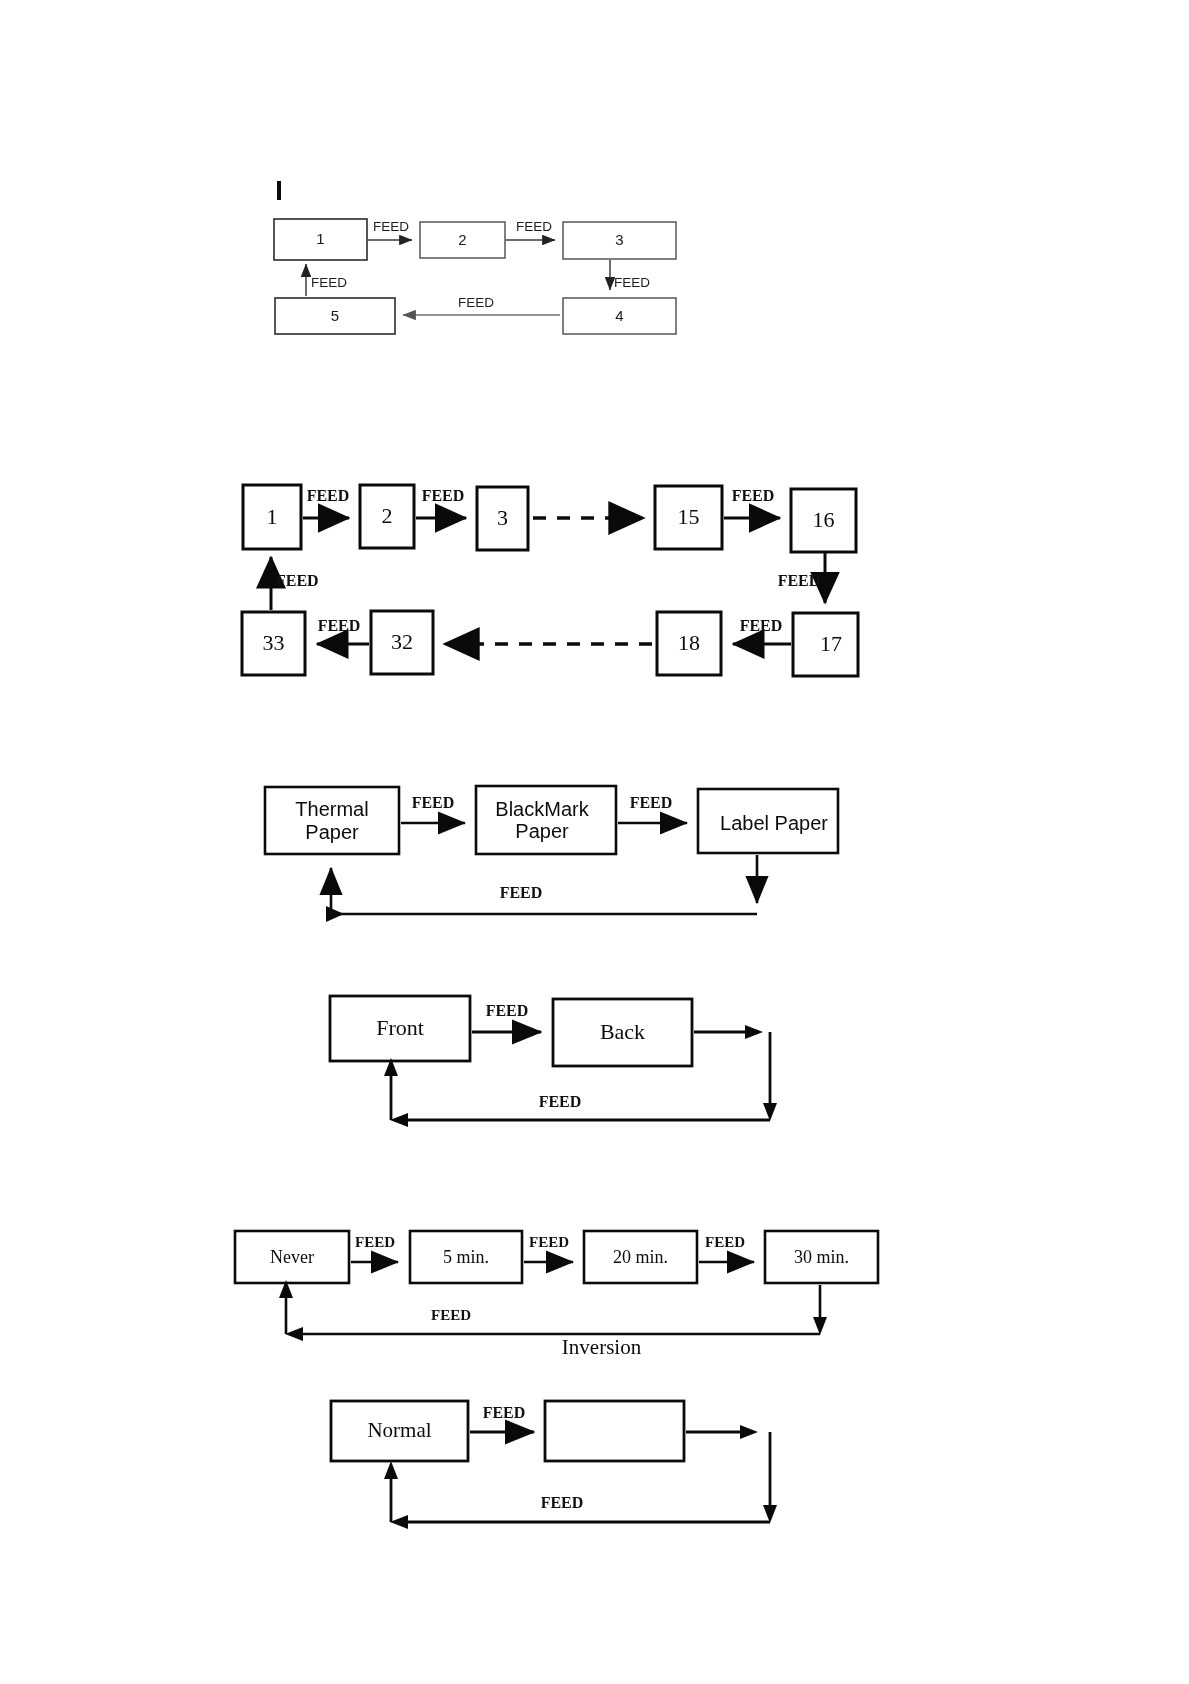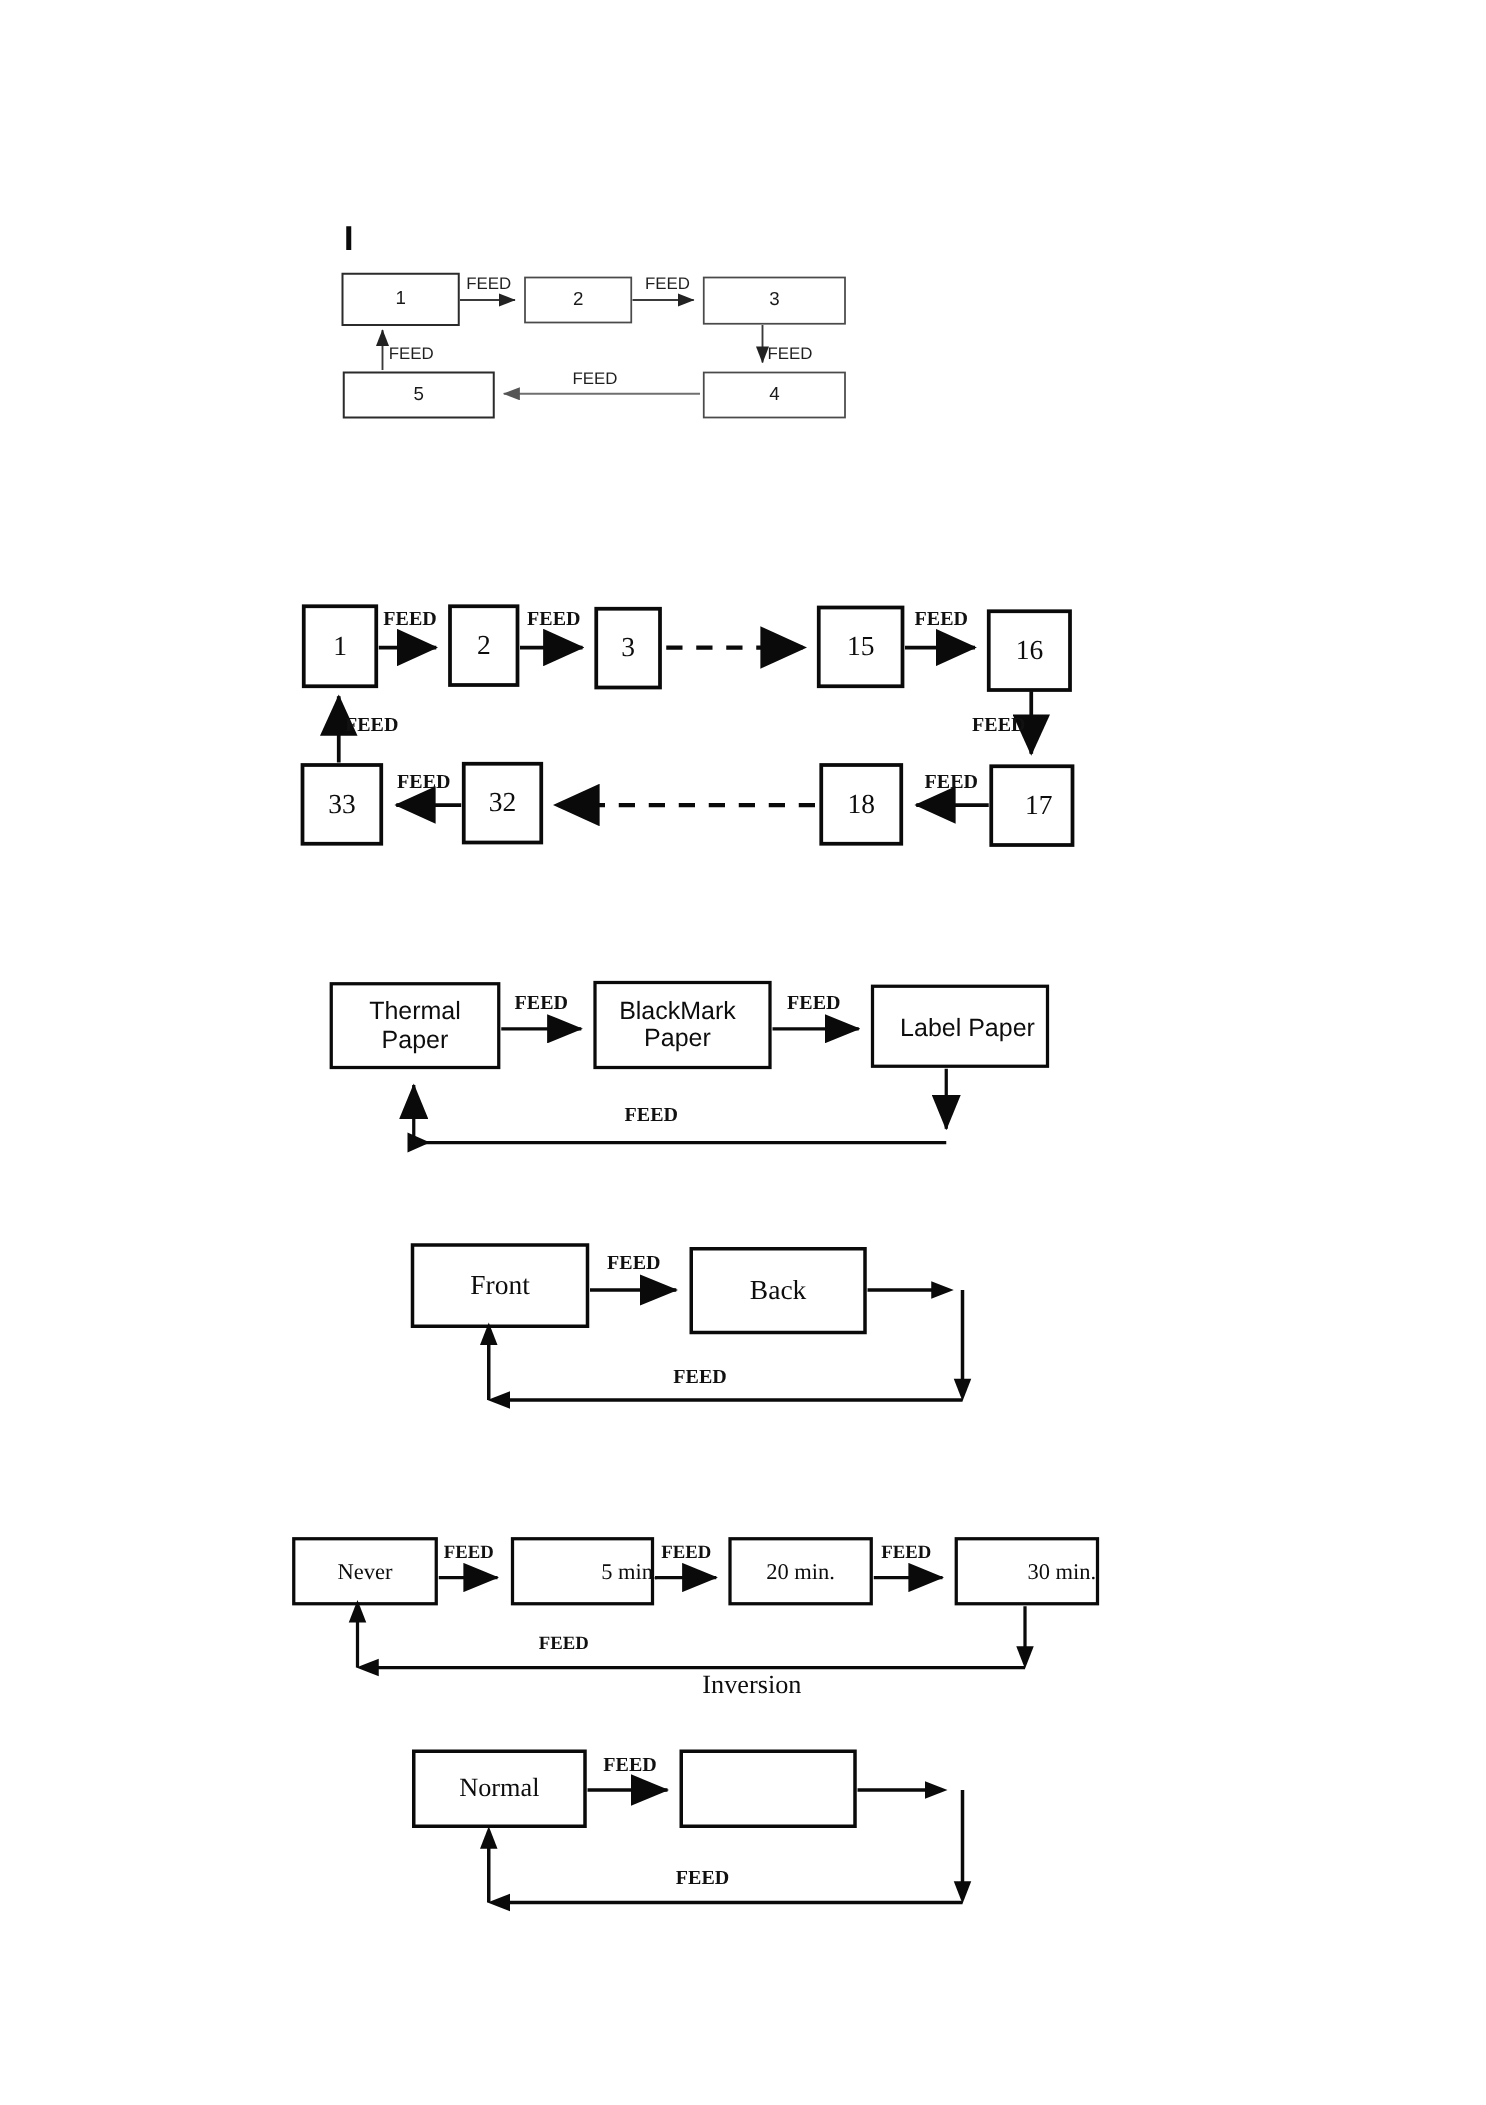--- a/index.html
+++ b/index.html
@@ -223,23 +223,23 @@
 
       <line x1="820" y1="1285" x2="820" y2="1322" stroke="#0a0a0a" stroke-width="2.6"></line>
       <polygon points="813,1317 820,1335 827,1317" fill="#0a0a0a"></polygon>
       <line x1="820" y1="1334" x2="295" y2="1334" stroke="#0a0a0a" stroke-width="2.6"></line>
       <polygon points="303,1327 285,1334 303,1341" fill="#0a0a0a"></polygon>
       <line x1="286" y1="1334" x2="286" y2="1297" stroke="#0a0a0a" stroke-width="2.6"></line>
       <polygon points="279,1298 286,1280 293,1298" fill="#0a0a0a"></polygon>
     </svg>
 
     <div class="nodeText" style="left:235px;top:1231px;width:114px;height:52px;">Never</div>
-    <div class="nodeText" style="left:410px;top:1231px;width:112px;height:52px;margin-left:38px;">5 min.</div>
+    <div class="nodeText" style="left:410px;top:1231px;width:112px;height:52px;">5 min.</div>
     <div class="nodeText" style="left:584px;top:1231px;width:113px;height:52px;">20 min.</div>
-    <div class="nodeText" style="left:765px;top:1231px;width:113px;height:52px;padding-left:28px;">30 min.</div>
+    <div class="nodeText" style="left:765px;top:1231px;width:113px;height:52px;">30 min.</div>
 
     <div class="edgeLabel" style="left:344px;top:1229px;width:62px;height:22px;">FEED</div>
     <div class="edgeLabel" style="left:518px;top:1229px;width:62px;height:22px;">FEED</div>
     <div class="edgeLabel" style="left:694px;top:1229px;width:62px;height:22px;">FEED</div>
     <div class="edgeLabel" style="left:420px;top:1302px;width:62px;height:22px;">FEED</div>
   </div>
 
   <div class="d6">
     <svg aria-hidden="true">
       <rect x="331" y="1401" width="137" height="60" fill="#fff" stroke="#0a0a0a" stroke-width="2.8"></rect>

